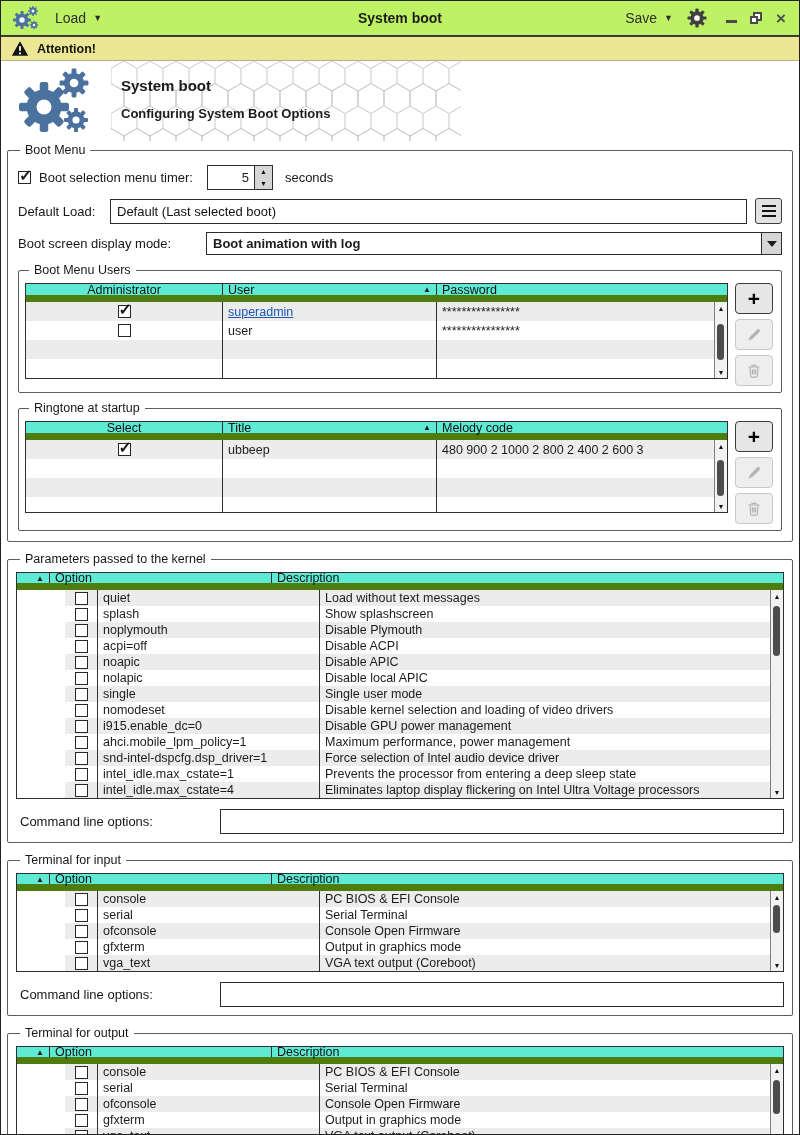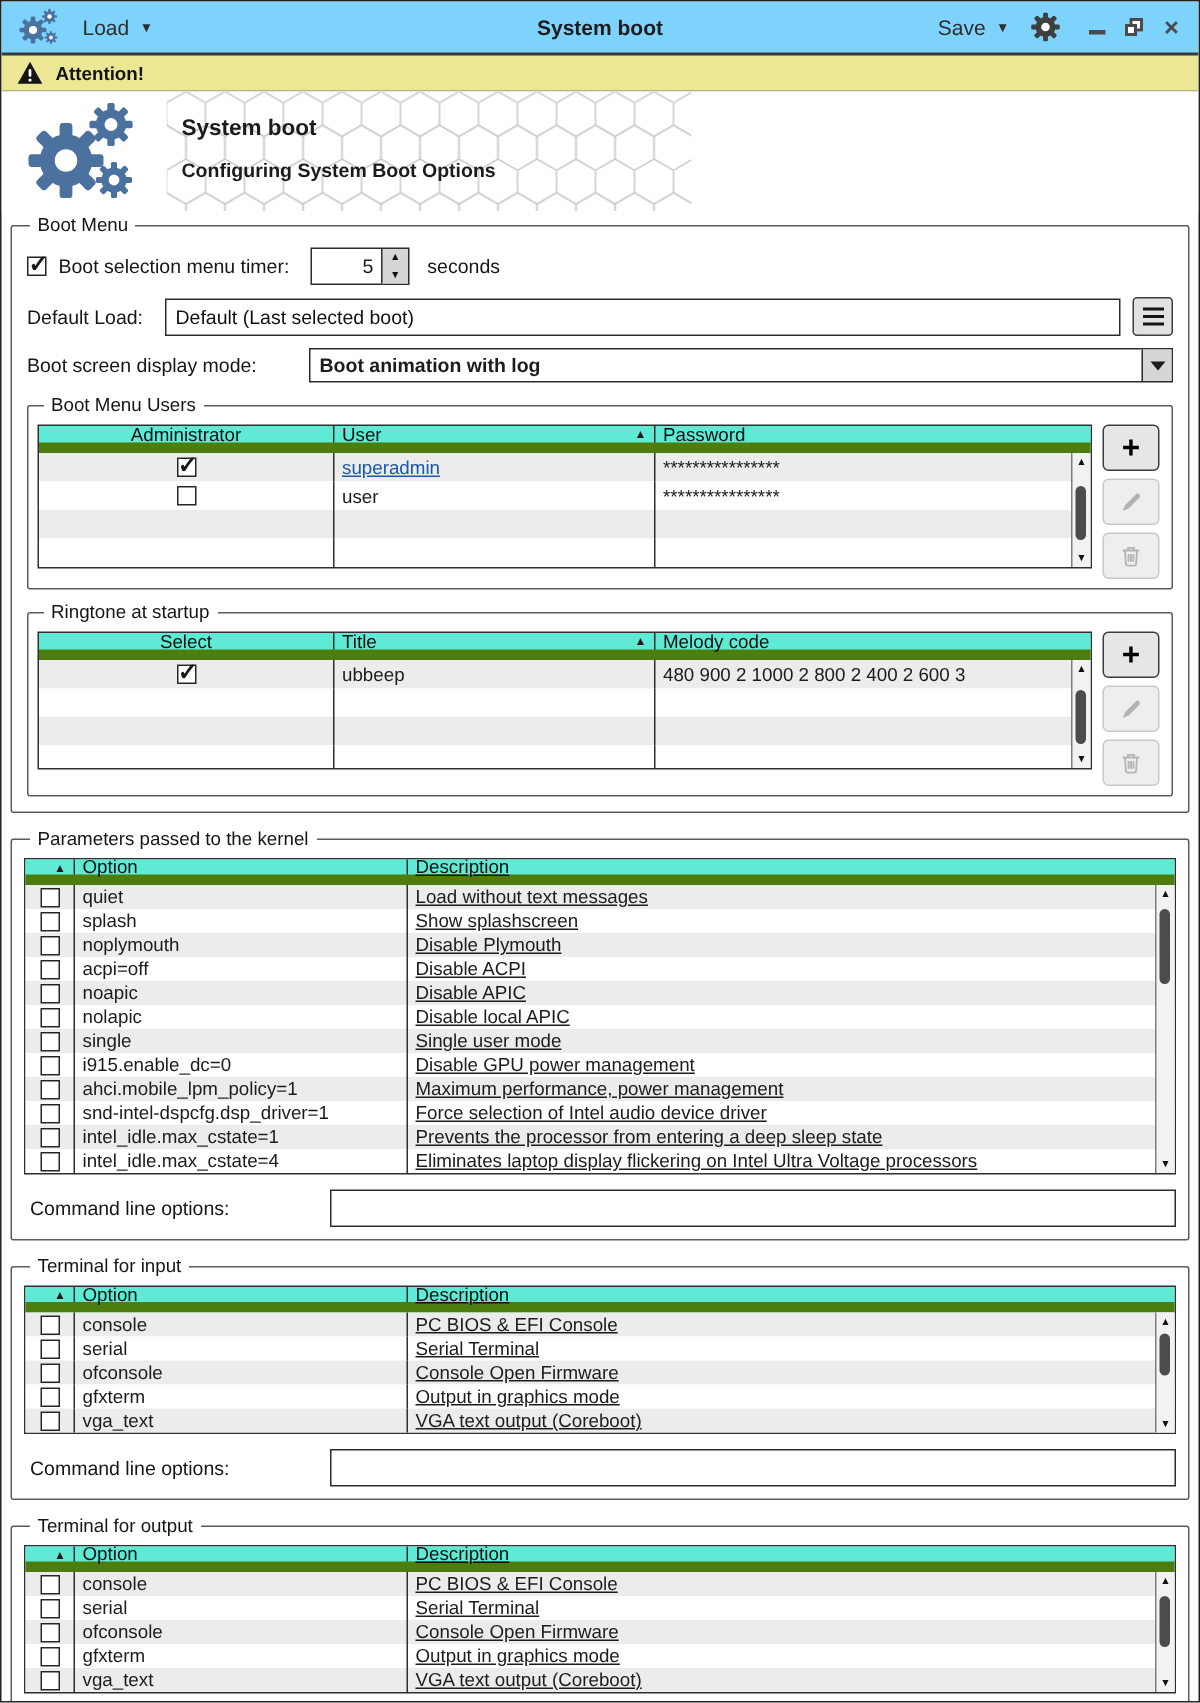--- a/index.html
+++ b/index.html
@@ -1,21 +1,21 @@
 <!DOCTYPE html>
 <html><head>
 <meta charset="utf-8">
 <style>
   * { margin:0; padding:0; box-sizing:border-box; }
   html,body { background:#888; }
   body { font-family:"Liberation Sans", sans-serif; color:#1c1c1c; }
   .window { width:800px; height:1135px; background:#fff; border:1px solid #222; position:relative; overflow:hidden; }
 
   
-  .titlebar { height:36px; display:flex; align-items:center; padding:0 10px; border-bottom:2px solid #3a3a3a; position:relative; background:#7dd3fc; }
+  .titlebar { height:36px; display:flex; align-items:center; padding:0 10px; border-bottom:2px solid #3a3a3a; position:relative; background:#bef264; }
   .tb-left, .tb-right { display:flex; align-items:center; gap:8px; }
   .tb-right { margin-left:auto; }
   .menu-item { display:flex; align-items:center; gap:7px; font-size:14px; color:#2e2e2e; cursor:default; padding:4px 6px; }
   .caret { font-size:9px; color:#2e2e2e; }
   .tb-title { position:absolute; left:0; right:0; text-align:center; font-weight:bold; font-size:14px; pointer-events:none; }
   .win-controls { display:flex; align-items:center; gap:9px; margin-left:8px; }
   .wc { width:16px; height:16px; display:flex; align-items:center; justify-content:center; color:#4a4a4a; }
   .wc-min-bar { width:11px; height:3px; background:#4a4a4a; margin-top:7px; }
   .wc-restore { position:relative; width:12px; height:12px; }
   .wc-restore .sq1 { position:absolute; right:0; top:0; width:9px; height:9px; border:2px solid #4a4a4a; background:#fff; }
@@ -87,22 +87,22 @@
   .spread { justify-content:space-between; }
   .sort { font-size:8px; color:#1a1a1a; }
 
   
   .c-u1 { width:196px; flex:none; }
   .c-u2 { width:214px; flex:none; }
   .c-u3 { flex:1; }
   
   .c-check { width:32px; flex:none; }
   .c-opt { width:222px; flex:none; }
-  .c-desc { flex:1;text-decoration:underline; }
-  .krow { height:16px; }
+  .c-desc { flex:1; }
+  .krow { height:16px;margin-left:48px; }
 
   .link { color:#1c57b0; text-decoration:underline; }
 
   
   .vscroll { position:absolute; top:0; bottom:0; right:0; width:13px; border-left:1px solid #7e7e7e; background:#f2f2f2; display:flex; flex-direction:column; }
   .sc-btn { height:12px; display:flex; align-items:center; justify-content:center; font-size:7px; color:#111; flex:none; }
   .sc-track { flex:1; position:relative; }
   .sc-thumb { position:absolute; left:2px; width:7px; background:#4c4c4c; border-radius:4px; }
   .thumb-users { top:10px; height:36px; }
   .thumb-ring  { top:8px; height:36px; }
@@ -438,20 +438,27 @@
               <div class="tc c-check center">
                 <span class="cb"></span>
               </div>
               <div class="tc c-opt">single</div>
               <div class="tc c-desc">Single user mode</div>
             </div>
           <div class="trow krow">
               <div class="tc c-check center">
                 <span class="cb"></span>
               </div>
+              <div class="tc c-opt">nomodeset</div>
+              <div class="tc c-desc">Disable kernel selection and loading of video drivers</div>
+            </div>
+          <div class="trow krow">
+              <div class="tc c-check center">
+                <span class="cb"></span>
+              </div>
               <div class="tc c-opt">i915.enable_dc=0</div>
               <div class="tc c-desc">Disable GPU power management</div>
             </div>
           <div class="trow krow">
               <div class="tc c-check center">
                 <span class="cb"></span>
               </div>
               <div class="tc c-opt">ahci.mobile_lpm_policy=1</div>
               <div class="tc c-desc">Maximum performance, power management</div>
             </div>

